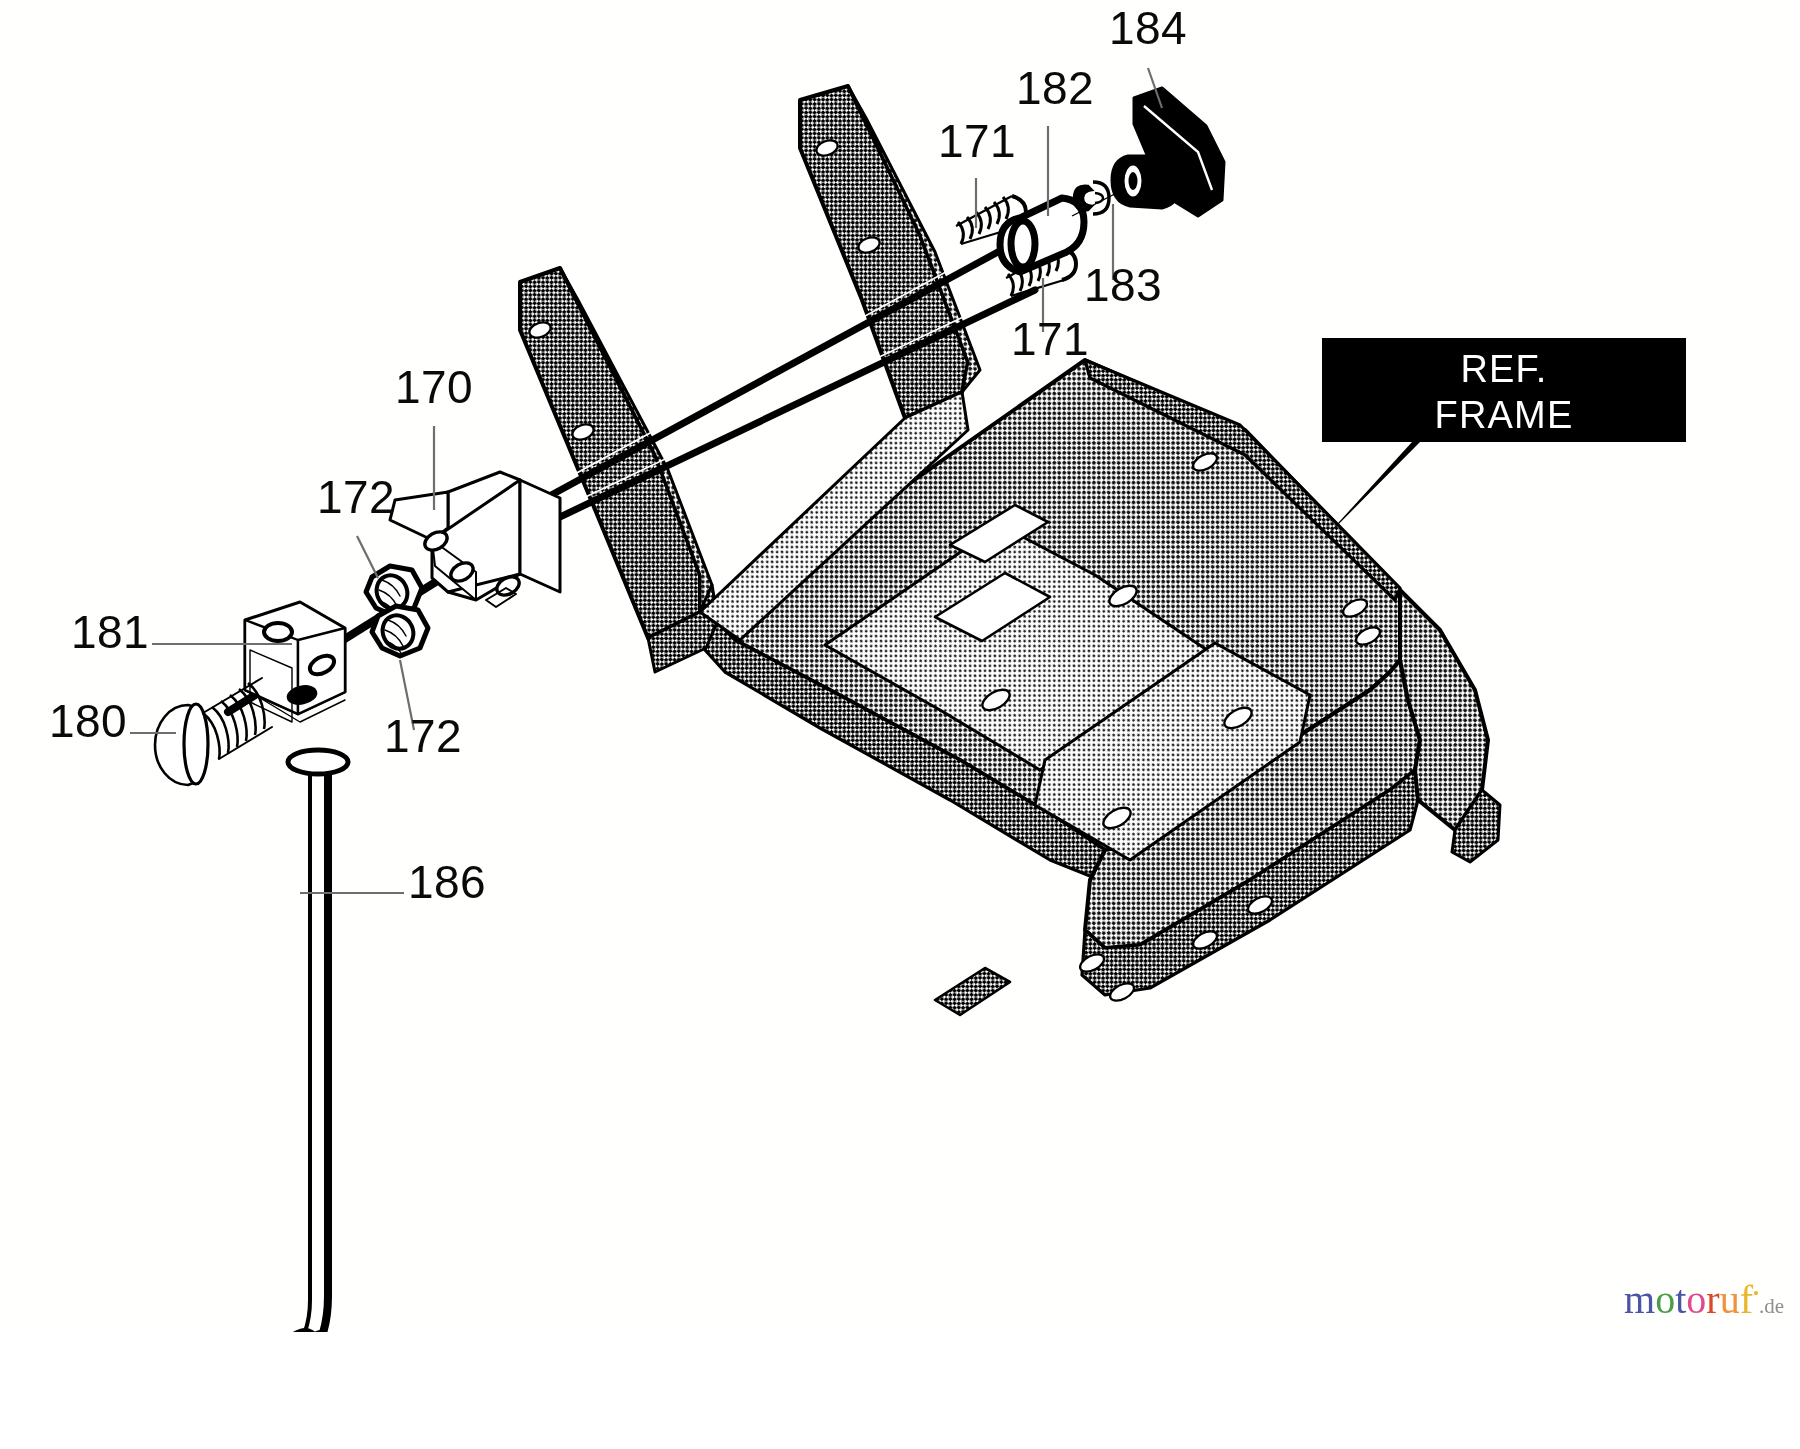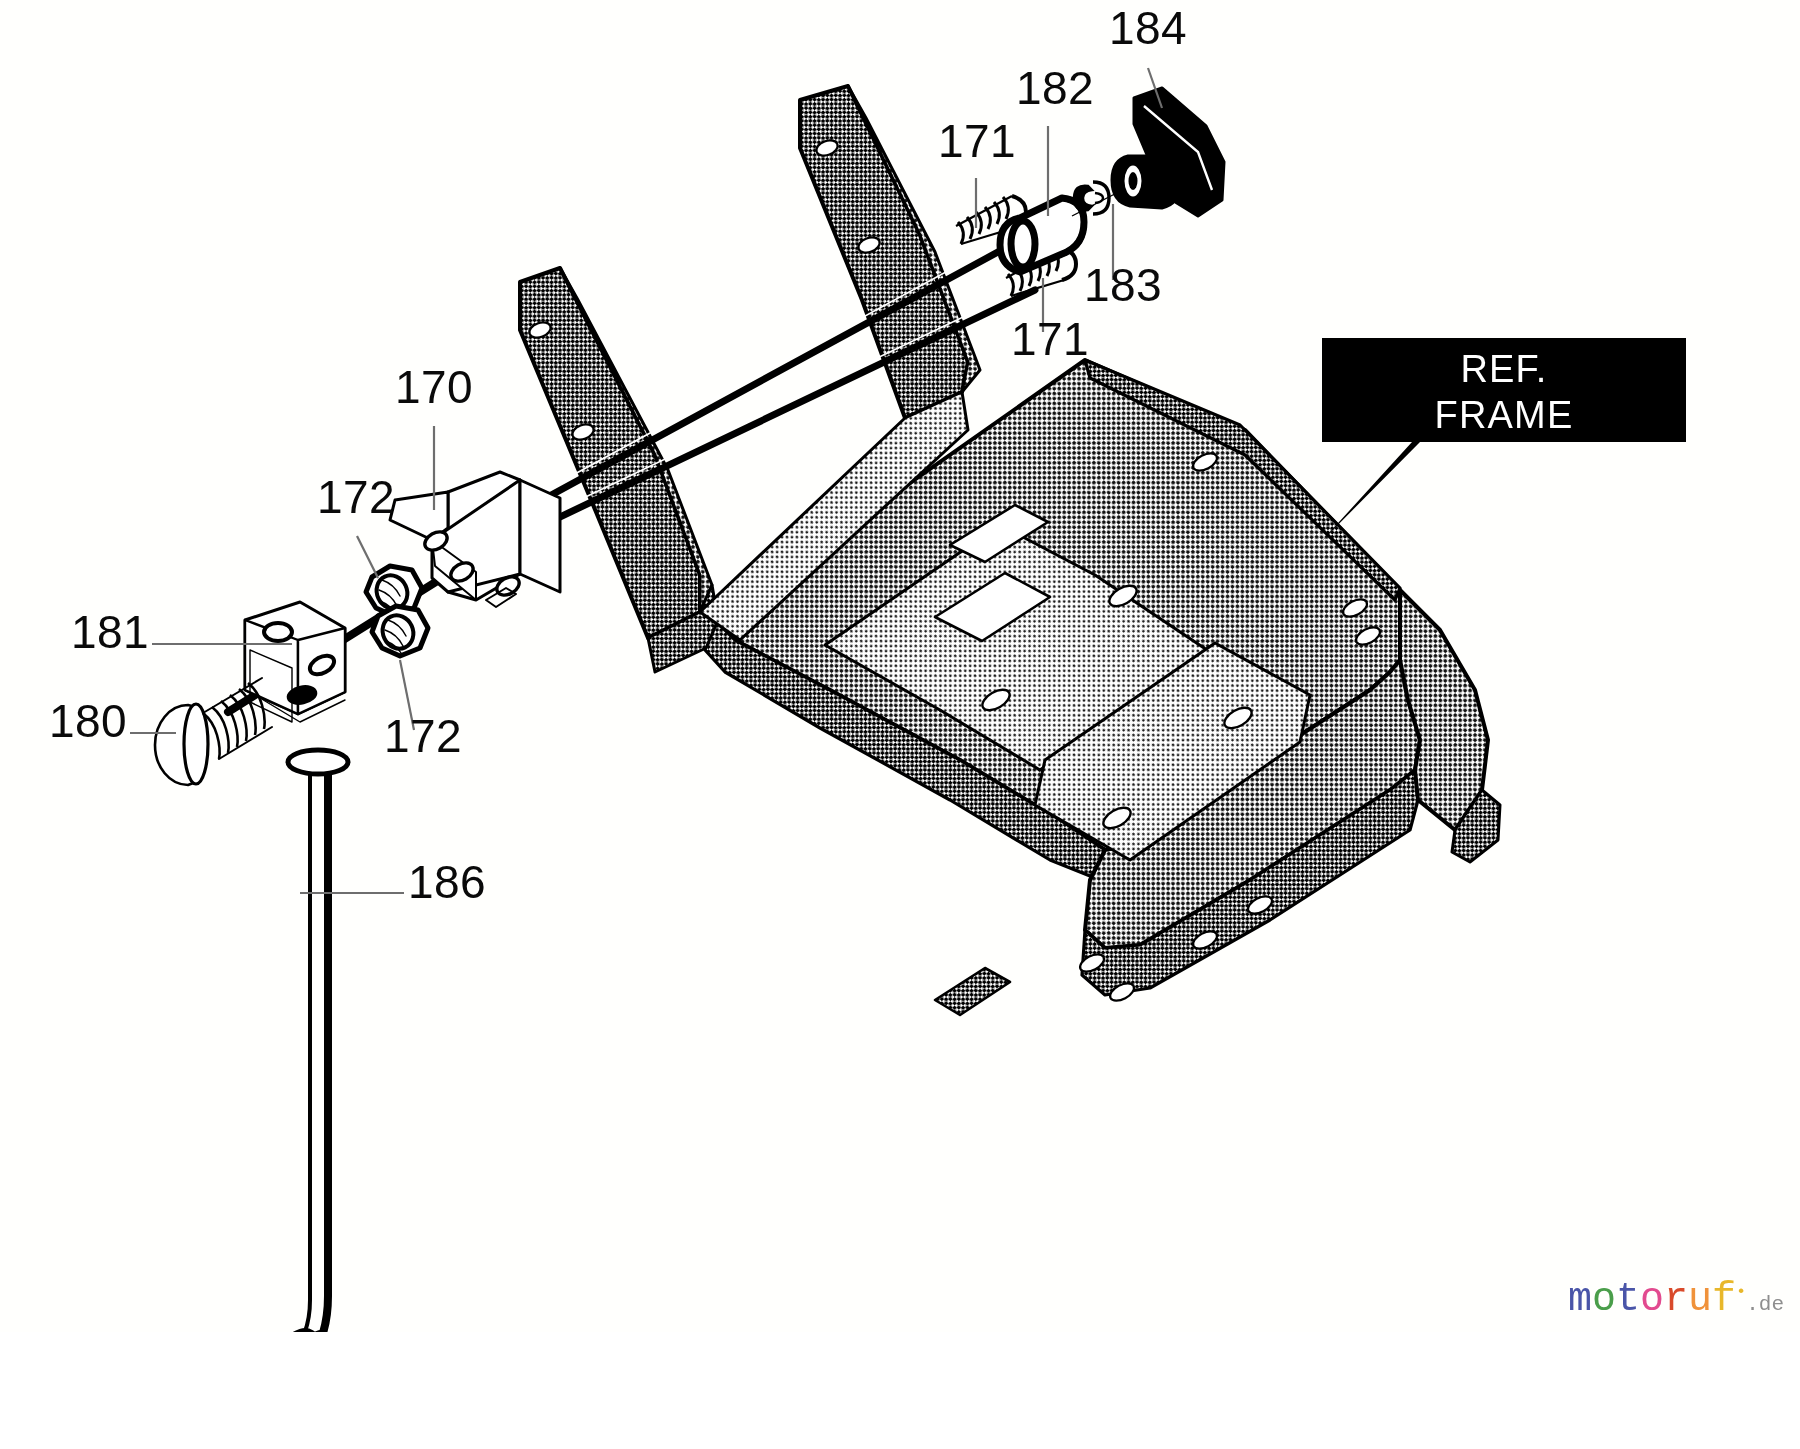--- a/index.html
+++ b/index.html
@@ -57,21 +57,21 @@
     stroke-width: 1.4;
     stroke-linejoin: round;
     stroke-linecap: round;
   }
   .white    { fill: #ffffff; stroke: #000000; stroke-width: 3; stroke-linejoin: round;}
   .white-thin{ fill: #ffffff; stroke: #000000; stroke-width: 2; stroke-linejoin: round;}
   #watermark {
     position: absolute;
     right: 16px;
     bottom: 12px;
-    font-family: Liberation Mono, monospace;
+    font-family: Liberation Serif, serif;
     font-size: 40px;
     line-height: 1;
     white-space: nowrap;
   }
   #watermark .wm-dot {
     font-size: 17px;
     vertical-align: super;
   }
   #watermark .wm-tld {
     font-size: 21px;

